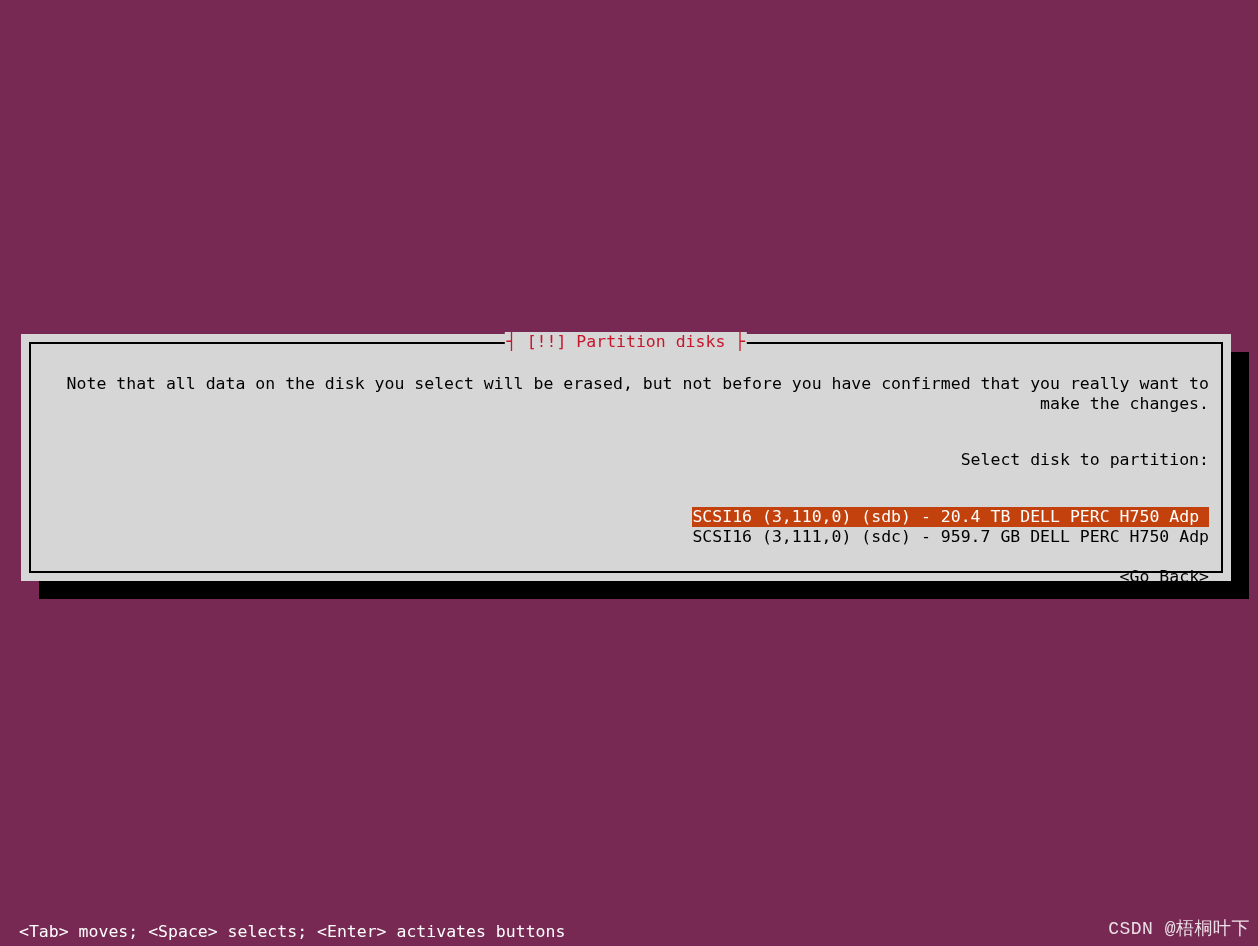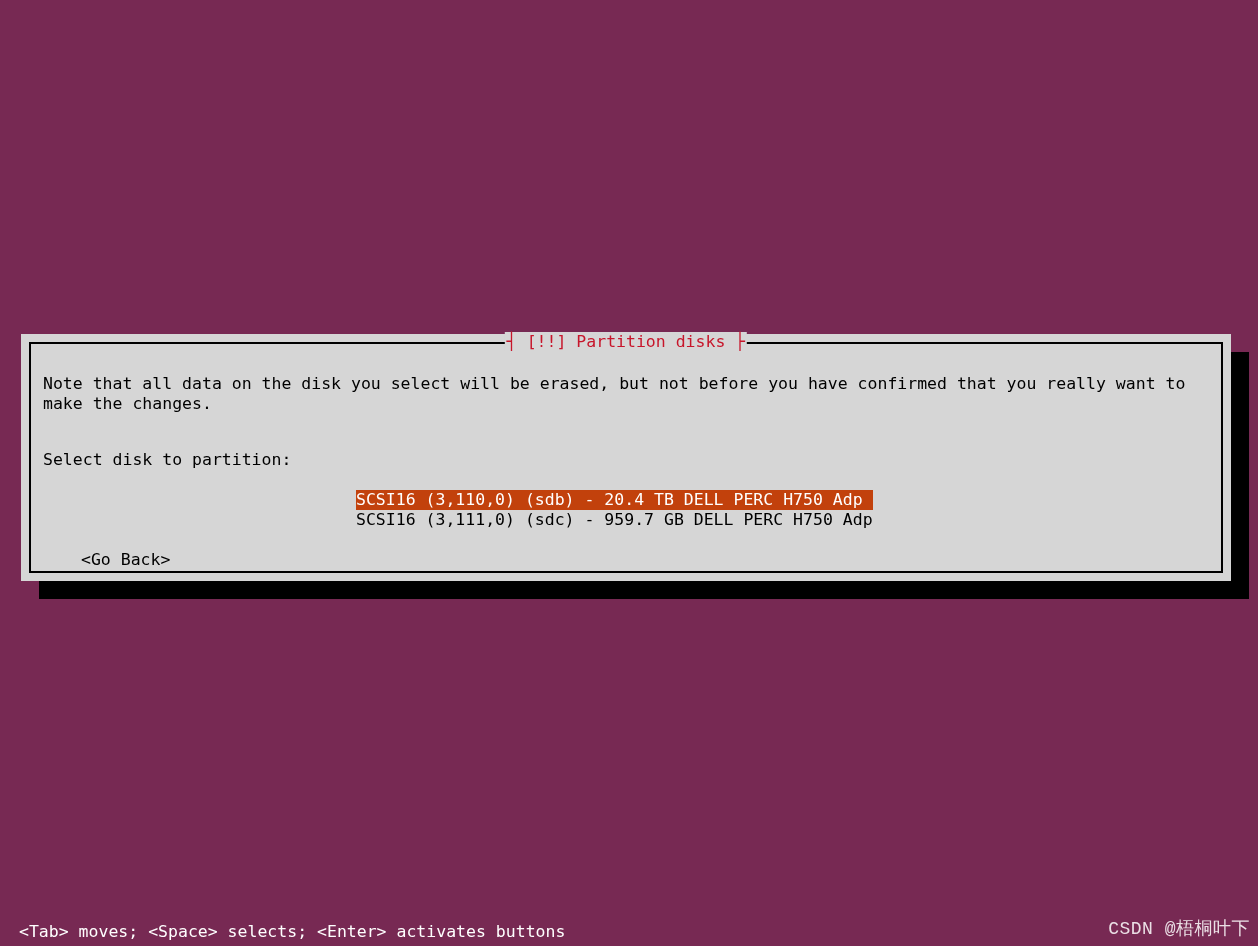--- a/index.html
+++ b/index.html
@@ -1,18 +1,19 @@
 <!DOCTYPE html>
 <html><head>
 <meta charset="utf-8">
 <style>
   * {
     margin: 0;
     padding: 0;
     box-sizing: border-box;
+    text-align: right;
   }
   body {
     width: 1258px;
     height: 946px;
     background: #772953;
     font-family: "DejaVu Sans Mono", "Liberation Mono", "Courier New", monospace;
     font-size: 16px;
     position: relative;
     overflow: hidden;
     color: #000;
@@ -66,21 +67,21 @@
     font-size: 16.5px;
     line-height: 20px;
     color: #000;
   }
   .note-text {
     white-space: normal;
     margin-bottom: 36px;
     max-width: 1170px;
   }
   .prompt-text {
-    margin-bottom: 20px;
+    margin-bottom: 37px;
   }
   .disk-list {
     margin-bottom: 20px;
   }
   .disk-item {
     white-space: pre;
     line-height: 20px;
     padding-left: 313px;
   }
   .disk-item span {

